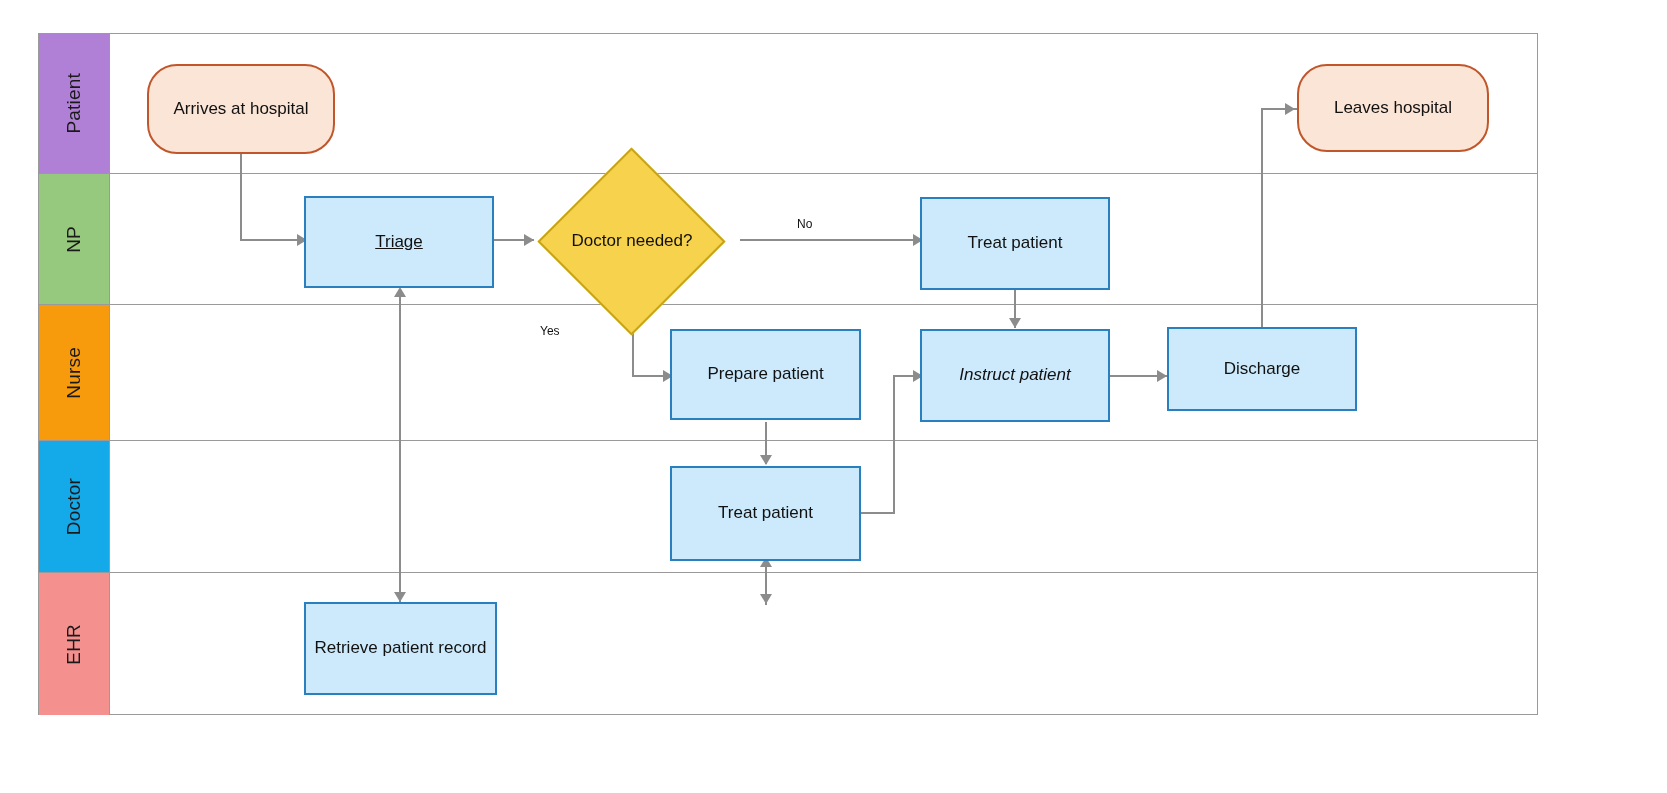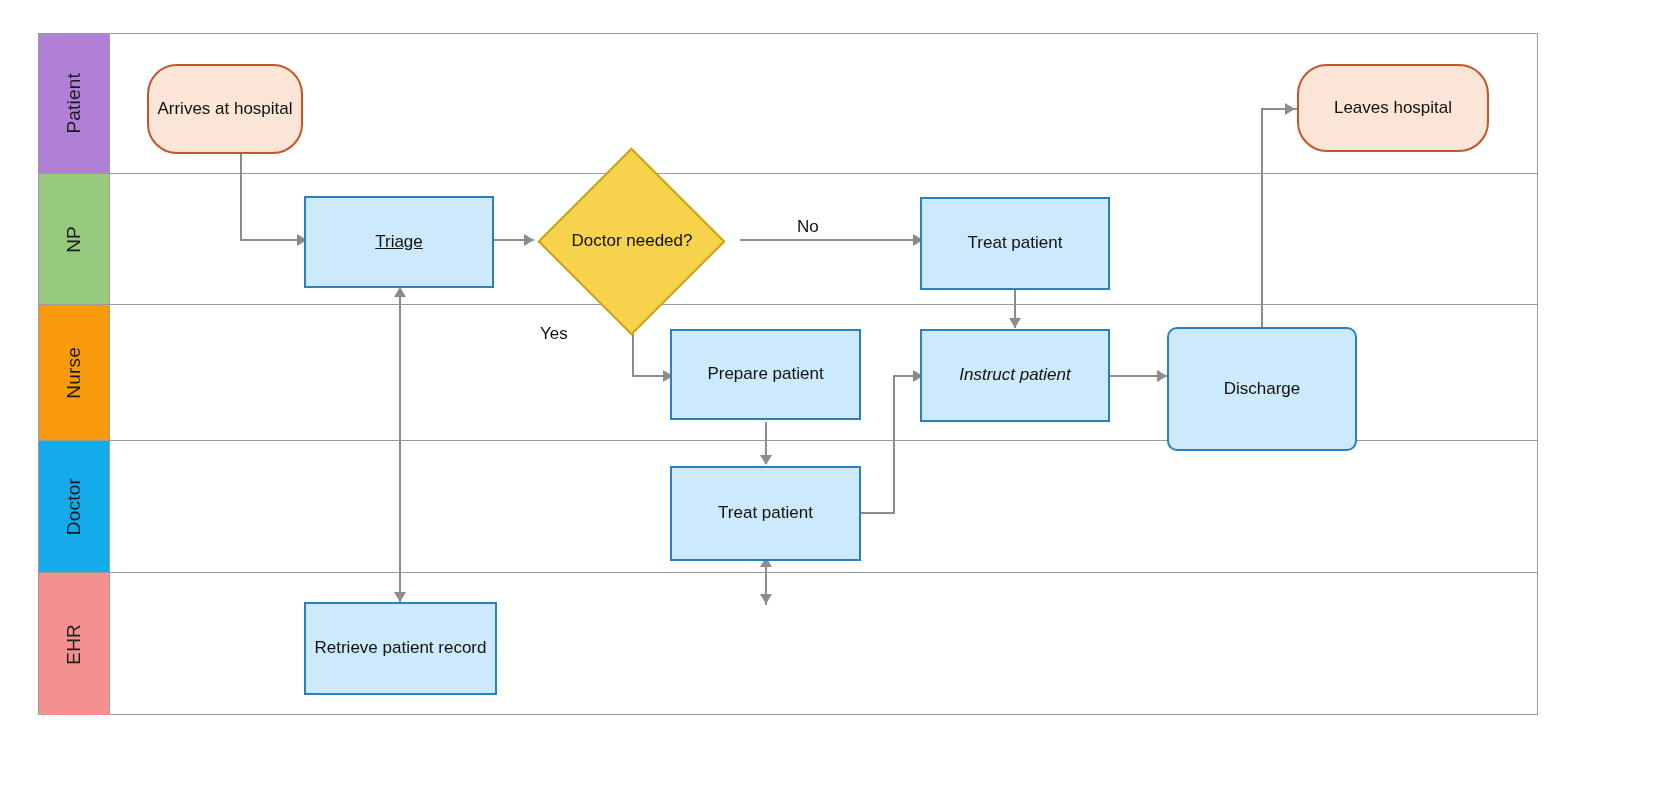--- a/index.html
+++ b/index.html
@@ -109,21 +109,21 @@
     border-right: 6px solid transparent;
     border-top: 10px solid #8c8c8c;
   }
   .arrow.up {
     border-left: 6px solid transparent;
     border-right: 6px solid transparent;
     border-bottom: 10px solid #8c8c8c;
   }
   .edge-label {
     position: absolute;
-    font-size: 17px;
+    font-size: 12px;
     color: #111111;
     background: transparent;
   }
 </style>
 </head>
 <body>
 
 <div id="canvas">
 
   <div class="lane-frame">
@@ -195,35 +195,35 @@
   <div class="arrow up" style="left:394px; top:287px;"></div>
   <div class="arrow down" style="left:394px; top:592px;"></div>
 
   <div class="conn v" style="left:765px; top:560px; height:45px;"></div>
   <div class="arrow up" style="left:760px; top:557px;"></div>
   <div class="arrow down" style="left:760px; top:594px;"></div>
 
   <div class="edge-label" style="left:797px; top:217px;">No</div>
   <div class="edge-label" style="left:540px; top:324px;">Yes</div>
 
-  <div class="node terminator" style="left:147px; top:64px; width:156px; height:90px;">Arrives at hospital</div>
+  <div class="node terminator" style="left:147px; top:64px; width:188px; height:90px;">Arrives at hospital</div>
 
   <div class="node terminator" style="left:1297px; top:64px; width:192px; height:88px;">Leaves hospital</div>
 
   <div class="node process" style="left:304px; top:196px; width:190px; height:92px;text-decoration:underline;">Triage</div>
 
   <div class="diamond" style="left:565px; top:175px; width:133px; height:133px;"></div>
   <div class="node decision-label" style="left:556px; top:213px; width:152px; height:56px;">Doctor needed?</div>
 
   <div class="node process" style="left:920px; top:197px; width:190px; height:93px;">Treat patient</div>
 
   <div class="node process" style="left:670px; top:329px; width:191px; height:91px;">Prepare patient</div>
 
   <div class="node process" style="left:920px; top:329px; width:190px; height:93px;font-style:italic;">Instruct patient</div>
 
-  <div class="node process" style="left:1167px; top:327px; width:190px; height:124px;border-radius:10px;">Discharge</div>
+  <div class="node process" style="left:1167px; top:327px; width:190px; height:84px;">Discharge</div>
 
   <div class="node process" style="left:670px; top:466px; width:191px; height:95px;">Treat patient</div>
 
   <div class="node process" style="left:304px; top:602px; width:193px; height:93px;">Retrieve patient record</div>
 
 
 </div>
 
 </body></html>

